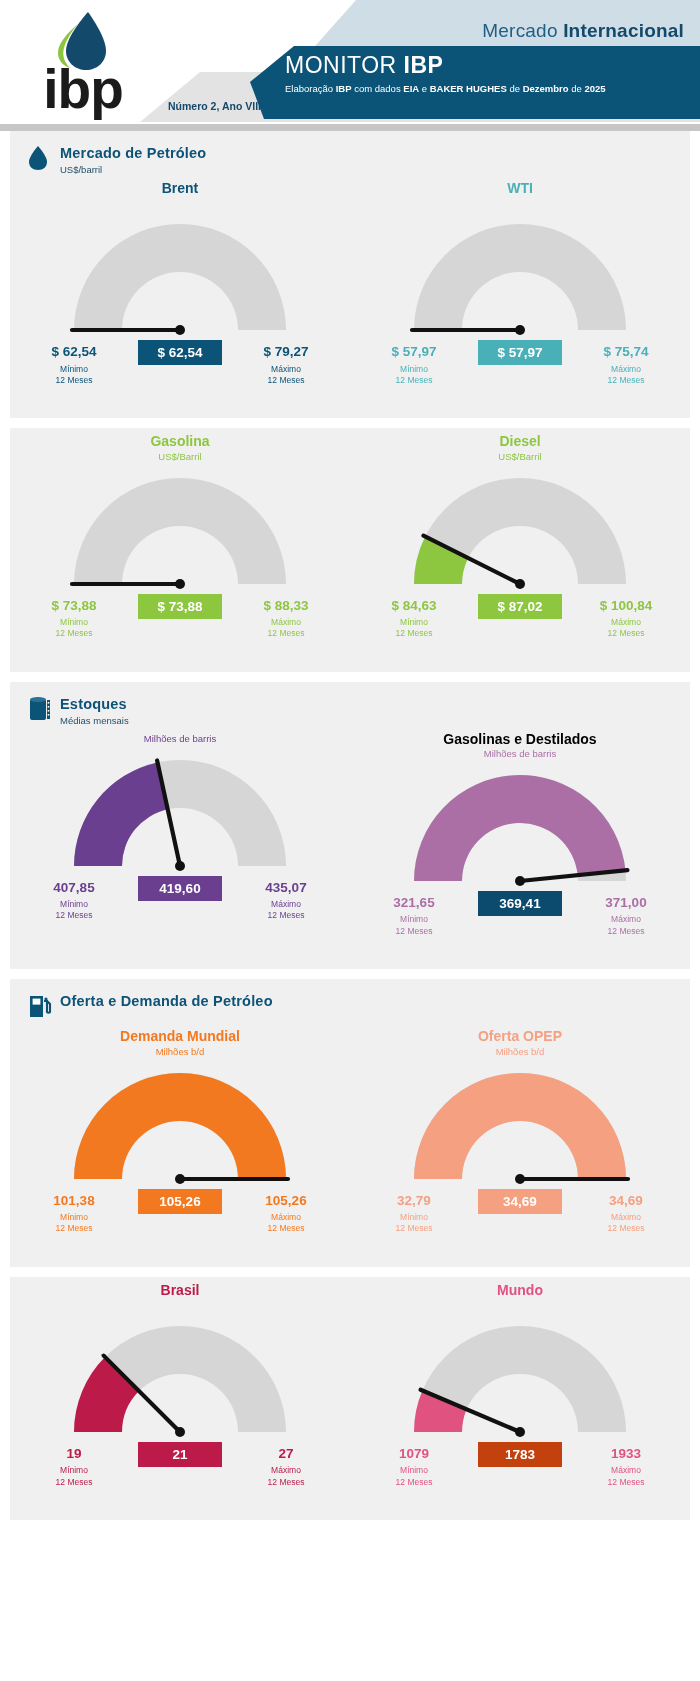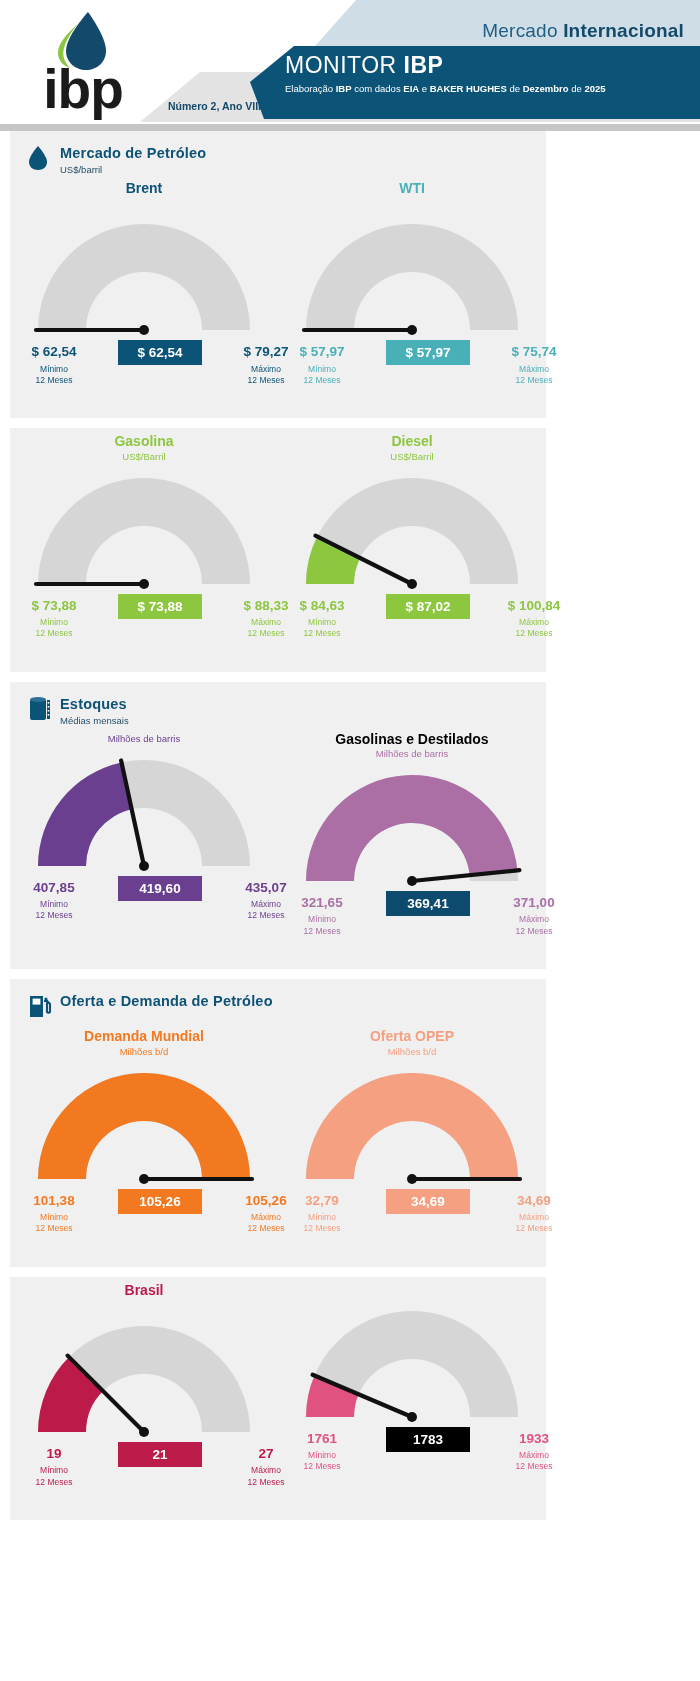--- a/index.html
+++ b/index.html
@@ -55,21 +55,21 @@
   .logo { position: absolute; left: 28px; top: 10px; width: 110px; height: 105px; }
   .logo .drop-wrap { position: absolute; left: 28px; top: 0px; width: 52px; height: 62px; }
   .logo .ibp-text {
     position: absolute; left: 0; top: 52px; width: 110px;
     font-size: 55px; font-weight: bold; color: #1b1b1b;
     letter-spacing: -1px; line-height: 1; text-align: center;
   }
   .hdr-bottombar { position: absolute; left: 0; top: 124px; width: 700px; height: 7px; background: #c6c6c6; }
 
   
-  .panel { width: 536px; margin: 0 10px 10px 10px; background: #f0f0f0; position: relative; }
+  .panel { width: 680px; margin: 0 10px 10px 10px; background: #f0f0f0; position: relative; }
 
   .sec-head { display: flex; align-items: flex-start; padding: 14px 0 0 18px; }
   .sec-icon { width: 26px; height: 30px; position: relative; flex: 0 0 26px; margin-right: 6px; }
   .sec-titles { padding-top: 1px; }
   .sec-title { font-size: 14.5px; font-weight: bold; color: #0d5277; line-height: 1.1; letter-spacing: .2px; }
   .sec-sub { font-size: 9.5px; color: #24506b; margin-top: 2px; }
 
   .gauges { display: flex; width: 100%; padding: 6px 0 14px 0; }
   .gcol { width: 50%; position: relative; }
 
@@ -379,35 +379,36 @@
               <div class="lab-cap" style="color:#bc1b4a">Mínimo<br>12 Meses</div>
             </div>
             <div class="center-badge" style="background:#bc1b4a">21</div>
             <div class="lab max">
               <div class="lab-val" style="color:#bc1b4a">27</div>
               <div class="lab-cap" style="color:#bc1b4a">Máximo<br>12 Meses</div>
             </div>
           </div>
         </div>
         <div class="gcol">
+          <div class="gtitle" style="color:#e0527f">Mundo</div>
           <div class="gsubtitle">&nbsp;</div>
           <div class="gauge-wrap">
             <svg class="gauge-svg" width="260" height="122" viewBox="0 0 260 122">
               <path d="M 24 111.99999999999999 A 106 106 0 0 1 236 112 L 188 112 A 58 58 0 0 0 72 112 Z" fill="#d6d6d6"></path>
               <path d="M 24 111.99999999999999 A 106 106 0 0 1 32.455424179217744 70.51439131525655 L 76.62655285277953 89.30032732344226 A 58 58 0 0 0 72 112 Z" fill="#e0527f"></path>
               <line x1="130" y1="112" x2="30.614960484486005" y2="69.73164398158215" stroke="#111111" stroke-width="4.2" stroke-linecap="round"></line>
               <circle cx="130" cy="112" r="5" fill="#111111"></circle>
             </svg>
           </div>
           <div class="labels">
             <div class="lab min">
-              <div class="lab-val" style="color:#e0527f">1761</div>
+              <div class="lab-val" style="color:#e0527f">1079</div>
               <div class="lab-cap" style="color:#e0527f">Mínimo<br>12 Meses</div>
             </div>
-            <div class="center-badge" style="background:#000000">1783</div>
+            <div class="center-badge" style="background:#c2410c">1783</div>
             <div class="lab max">
               <div class="lab-val" style="color:#e0527f">1933</div>
               <div class="lab-cap" style="color:#e0527f">Máximo<br>12 Meses</div>
             </div>
           </div>
         </div>
       </div>
     </div>
   </div>
 

